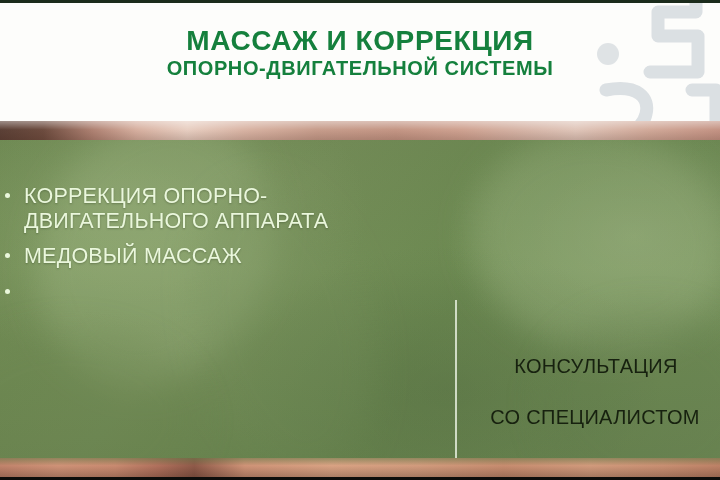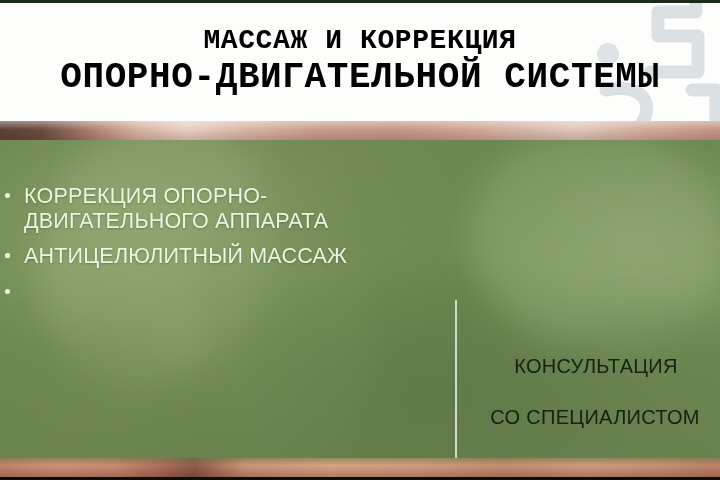--- a/index.html
+++ b/index.html
@@ -32,29 +32,29 @@
     width:180px; height:150px;
     opacity:0.85;
     pointer-events:none;
   }
   .title-wrap {
     position:absolute; left:0; top:22px; width:720px;
     text-align:center;
     z-index:6;
   }
   .title-line {
-    font-family:Liberation Mono, monospace;
+    font-family:Liberation Sans, sans-serif;
     font-weight:bold;
-    color:#000000;
+    color:#15803d;
     letter-spacing:0.6px;
     line-height:1.18;
     text-align:center;
   }
   .title-line.l1 { font-size:28px; }
-  .title-line.l2 { font-size:36px; }
+  .title-line.l2 { font-size:20px; }
 
   
   .photo-strip-top {
     position:absolute; left:0; top:118px; width:720px; height:26px;
     z-index:3;
     background:
       linear-gradient(90deg,
         #5b4036 0%, #6d4c3f 6%, #b08374 13%, #d7b0a0 19%,
         #e8cfc2 26%, #d9b4a4 34%, #c79d8c 44%, #c49685 55%,
         #cfa291 64%, #d6b4a6 72%, #e0c6ba 80%, #d2aa9a 90%, #c49384 100%);
@@ -193,24 +193,21 @@
     <div class="leaf-blur leaf-e"></div>
     <div class="veil"></div>
 
     <ul class="service-list">
       <li class="service-item">
         <span class="bullet"></span>
         <span>КОРРЕКЦИЯ ОПОРНО-ДВИГАТЕЛЬНОГО АППАРАТА</span>
       </li>
       <li class="service-item">
         <span class="bullet"></span>
-      </li>
-      <li class="service-item">
-        <span class="bullet"></span>
-        <span>АНТИЦЕЛЮЛИТНЫЙ МАССАЖ</span>
+        <span>МЕДОВЫЙ МАССАЖ</span>
       </li>
       <li class="service-item">
         <span class="bullet"></span>
       </li>
     </ul>
 
     <div class="divider"></div>
 
     <div class="offer">
       <div class="offer-line one">КОНСУЛЬТАЦИЯ</div>

